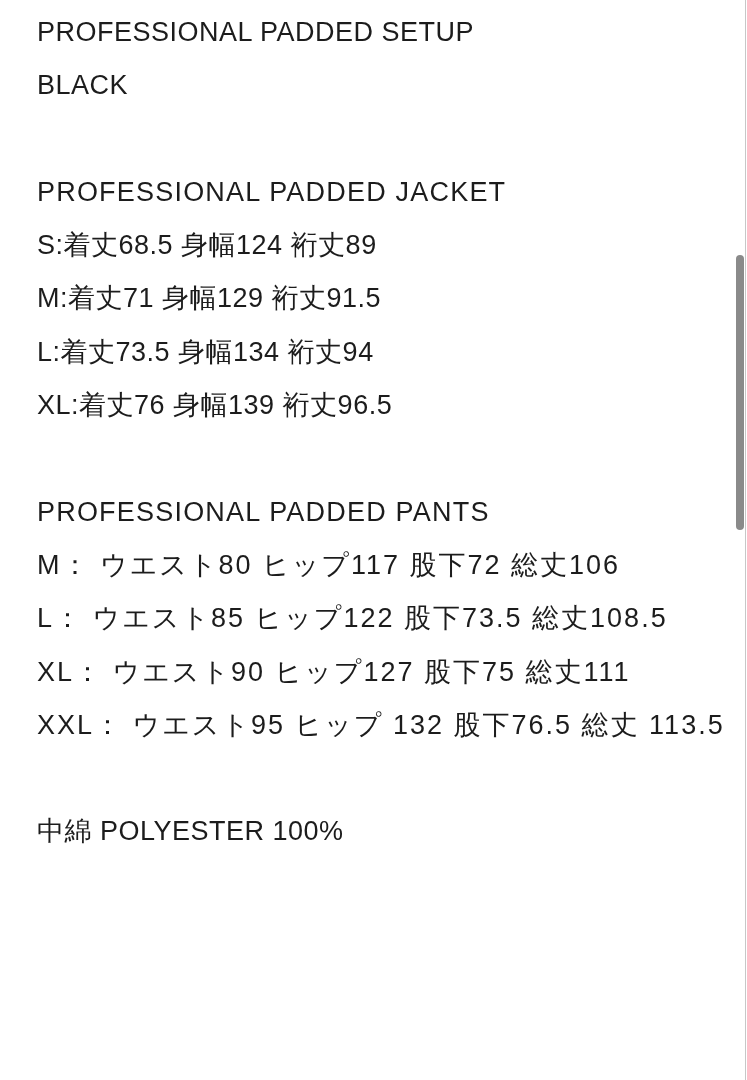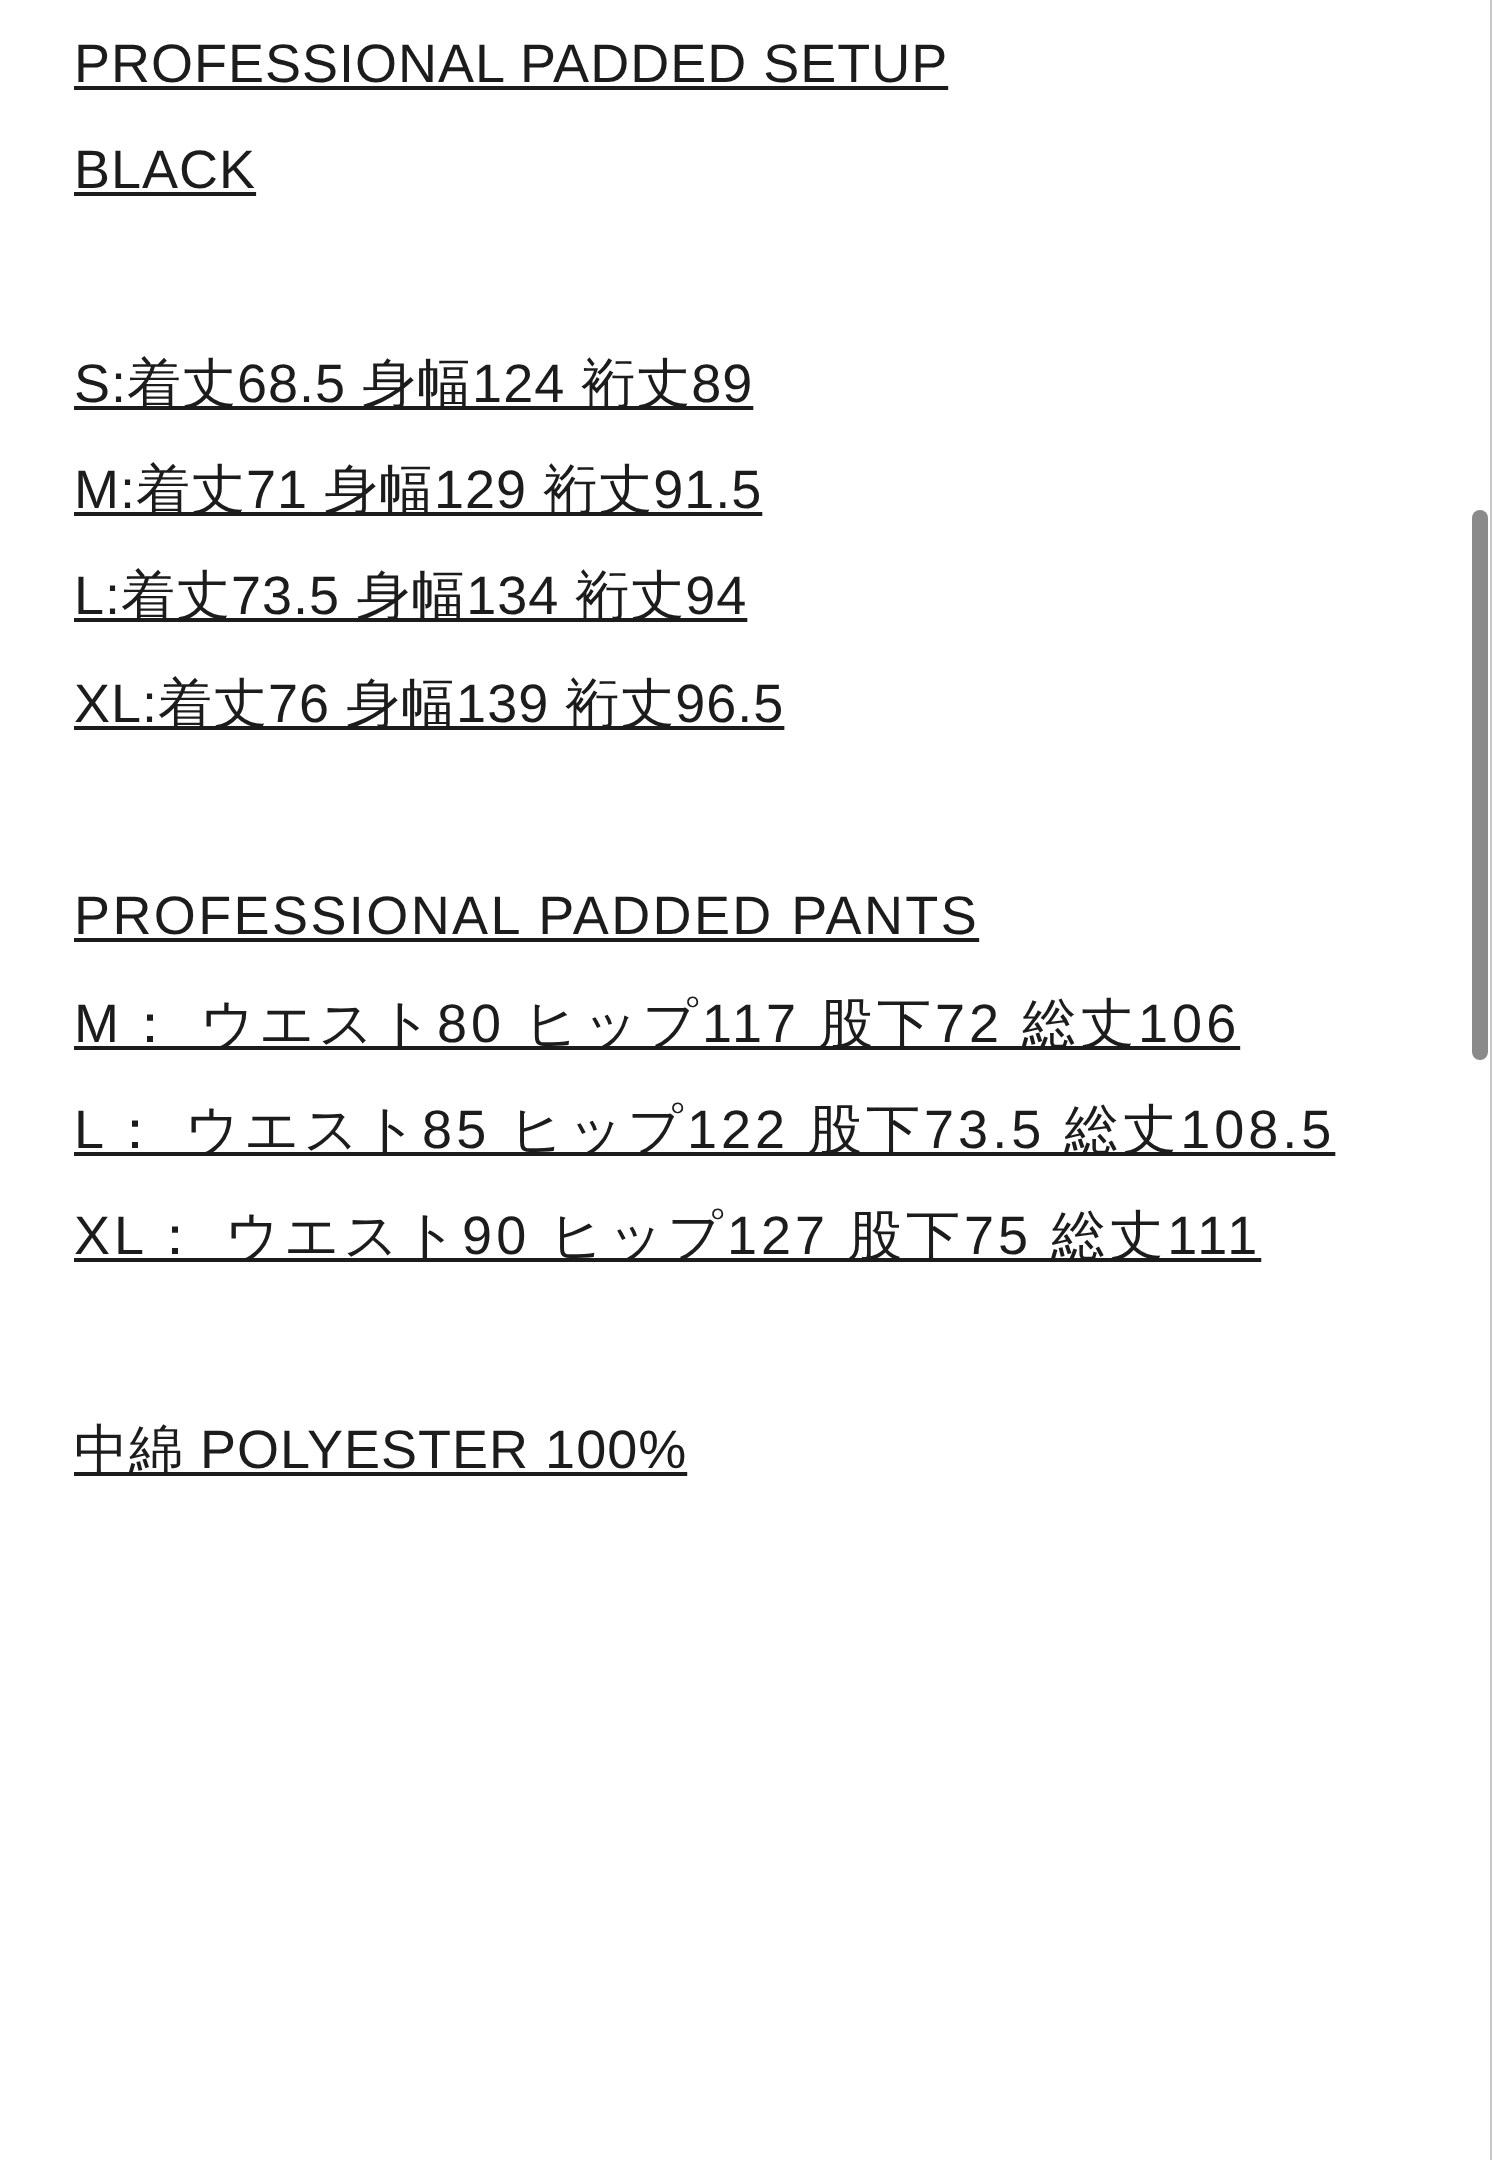--- a/index.html
+++ b/index.html
@@ -23,21 +23,20 @@
     font-size: 27px;
     line-height: 53.3px;
     letter-spacing: 0.5px;
     white-space: nowrap;
   }
 
   .content p {
     margin: 0;
     height: 53.3px;
     overflow: visible;
-    text-decoration: underline;
   }
 
   .heading { letter-spacing: 1.2px; }
 
   
   .spread { letter-spacing: 2px; }
 
   .blank-line { height: 53.3px; }
 
   .right-track-line {
@@ -64,31 +63,33 @@
 
 <div class="screen">
 
   <div class="content">
 
     <p>PROFESSIONAL PADDED SETUP</p>
     <p>BLACK</p>
 
     <p class="blank-line"></p>
 
+    <p class="heading">PROFESSIONAL PADDED JACKET</p>
     <p>S:着丈68.5 身幅124 裄丈89</p>
     <p>M:着丈71 身幅129 裄丈91.5</p>
     <p>L:着丈73.5 身幅134 裄丈94</p>
     <p>XL:着丈76 身幅139 裄丈96.5</p>
 
     <p class="blank-line"></p>
 
     <p class="heading">PROFESSIONAL PADDED PANTS</p>
     <p class="spread">M： ウエスト80 ヒップ117 股下72 総丈106</p>
     <p class="spread">L： ウエスト85 ヒップ122 股下73.5 総丈108.5</p>
     <p class="spread">XL： ウエスト90 ヒップ127 股下75 総丈111</p>
+    <p class="spread">XXL： ウエスト95 ヒップ 132 股下76.5 総丈 113.5</p>
 
     <p class="blank-line"></p>
 
     <p>中綿 POLYESTER 100%</p>
 
   </div>
 
   <div class="right-track-line"></div>
   <div class="scroll-thumb"></div>
 

